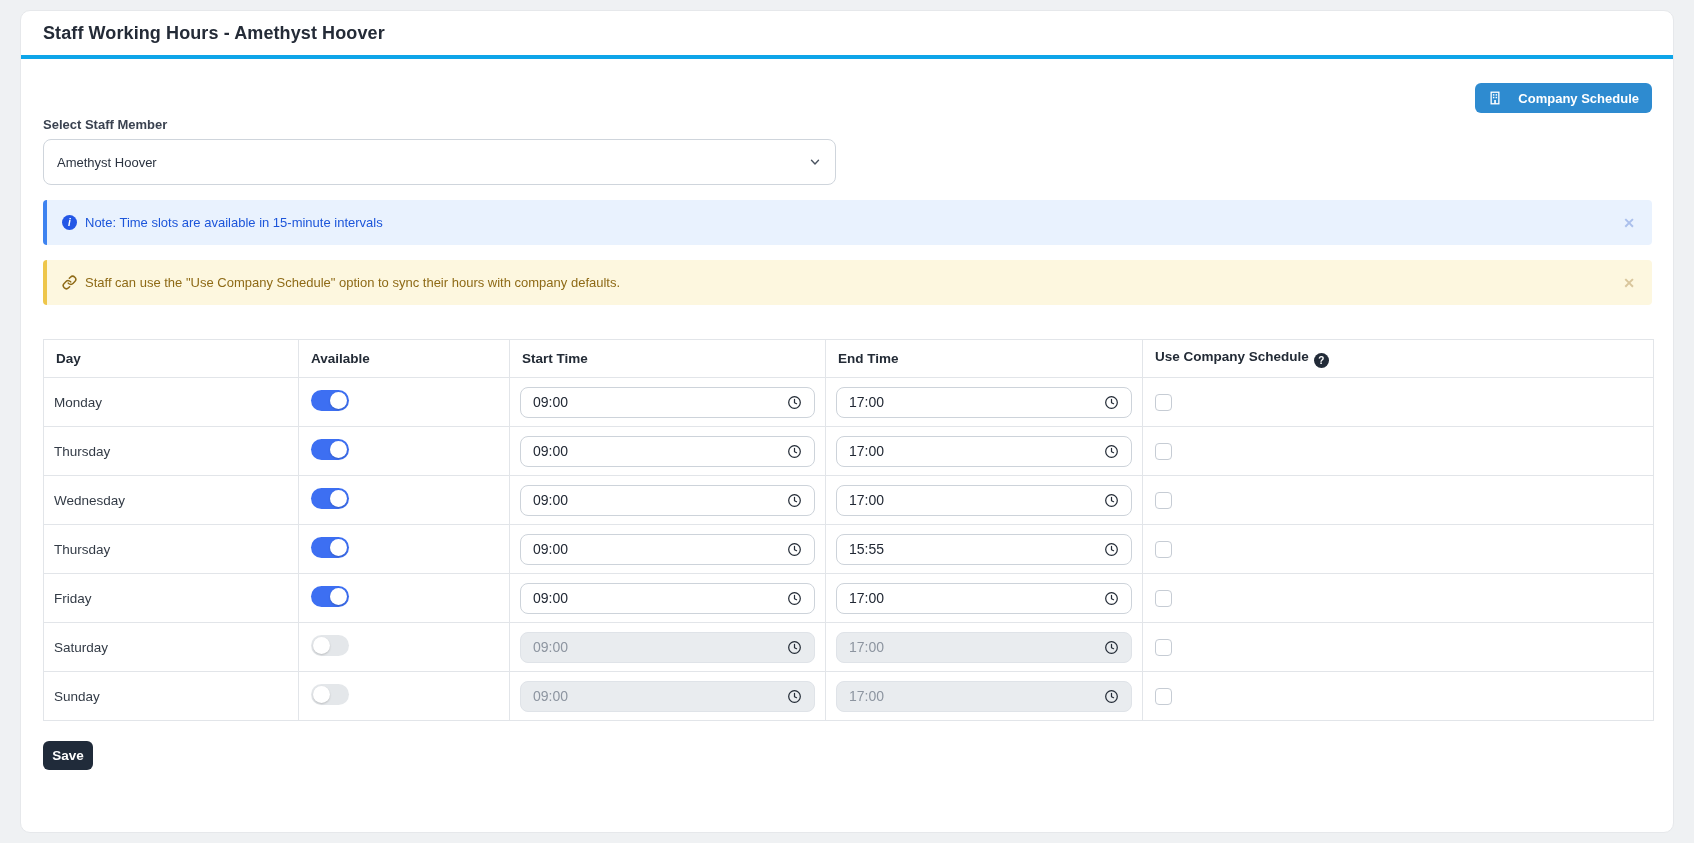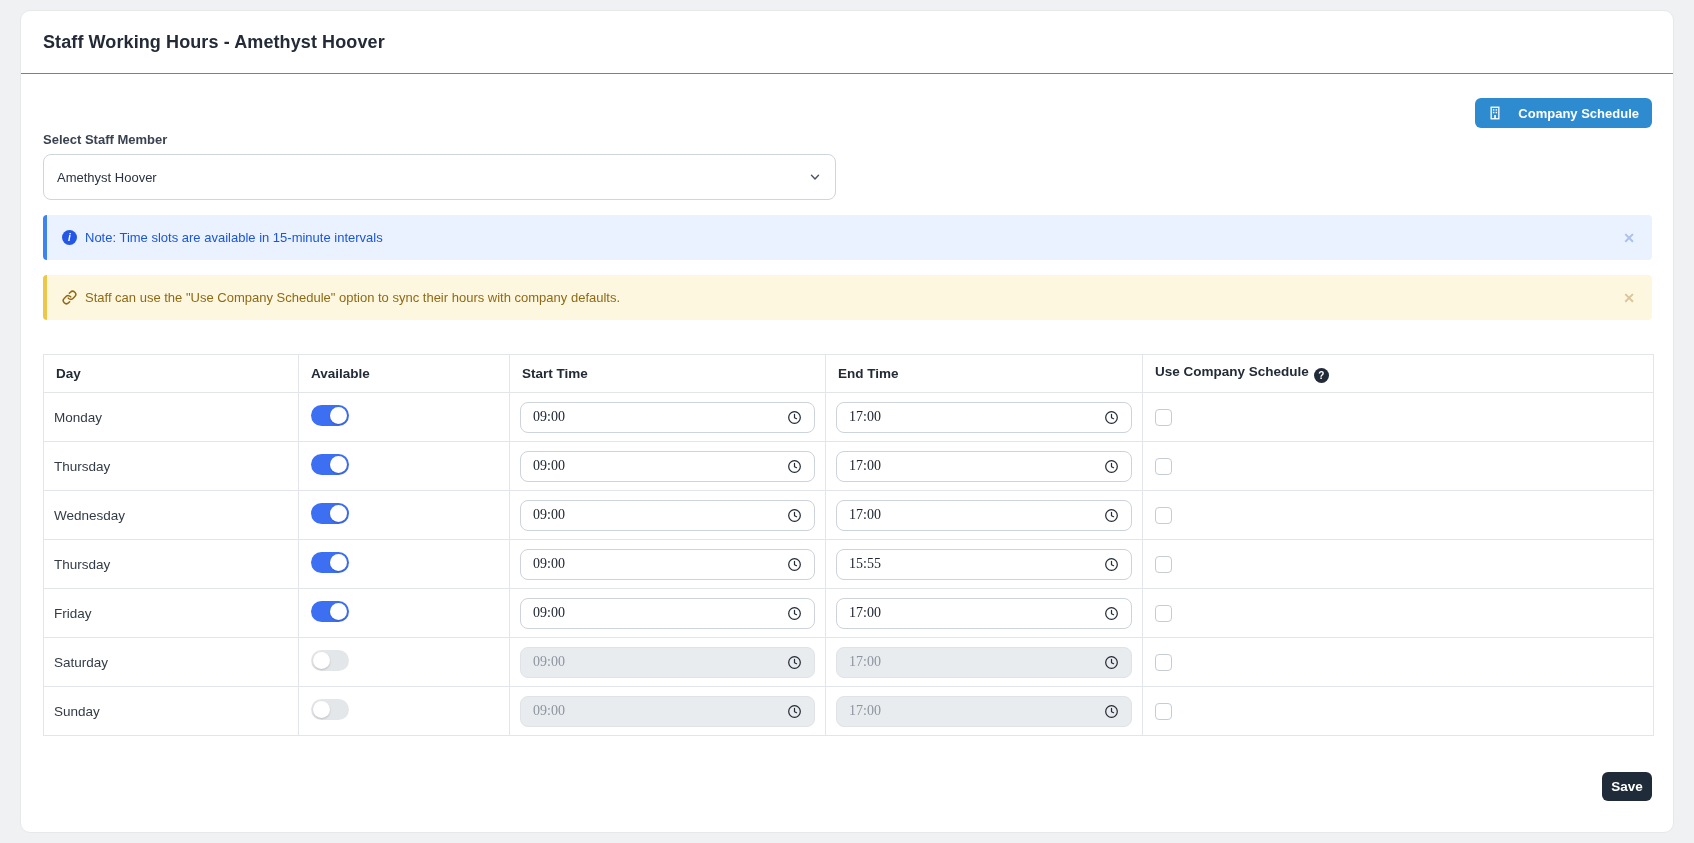--- a/index.html
+++ b/index.html
@@ -12,24 +12,24 @@
   }
   .card {
     position: absolute;
     left: 20px; top: 10px;
     width: 1654px; height: 823px;
     background: #ffffff;
     border: 1px solid #e6e8eb;
     border-radius: 10px;
   }
   .card-header {
-    height: 63px;
+    height: 48px;
     display: flex; align-items: center;
     padding: 16px 22px;
-    border-bottom: 1px solid #0ea5e9;
+    border-bottom: 4px solid #0ea5e9;
   }
   .card-title { font-size: 18px; font-weight: 600; color: #242b37; letter-spacing: .1px; }
   .card-body { padding: 0 21px 0 22px; }
 
   .btn-row { margin-top: 24px; display: flex; justify-content: flex-end; }
   .btn-company {
     height: 30px;
     display: inline-flex; align-items: center; gap: 16px;
     padding: 0 13px;
     background: #2e8bd0;
@@ -117,36 +117,35 @@
   .toggle.off .knob { left: 2px; }
 
   .time-input {
     height: 31px; width: 100%;
     border: 1px solid #cdd3da; border-radius: 8px;
     background: #ffffff;
     display: flex; align-items: center; justify-content: space-between;
     padding: 4px 12px;
     font-size: 14px; color: #212834;
     cursor: text;
-    font-family: Liberation Serif, serif;
   }
   .time-input.disabled {
     background: #e9ecef; border-color: #dfe3e8; color: #8d95a0; cursor: default;
   }
   .time-input.disabled .clock { display: none; }
   .clock { flex: none; }
 
   .checkbox {
     width: 17px; height: 17px;
     border: 1px solid #c6ccd4; border-radius: 4px;
     background: #fff; cursor: pointer;
     display: inline-block; margin-left: 2px; vertical-align: middle;
   }
 
-  .save-row { margin-top: 36px; display: flex; justify-content: flex-end; }
+  .save-row { margin-top: 20px; display: flex; }
   .btn-save {
     width: 50px; height: 29px;
     background: #202b3a; color: #ffffff;
     font-size: 13.5px; font-weight: 600;
     border: none; border-radius: 6px; cursor: pointer;
   }
 </style>
 </head>
 <body>
 

